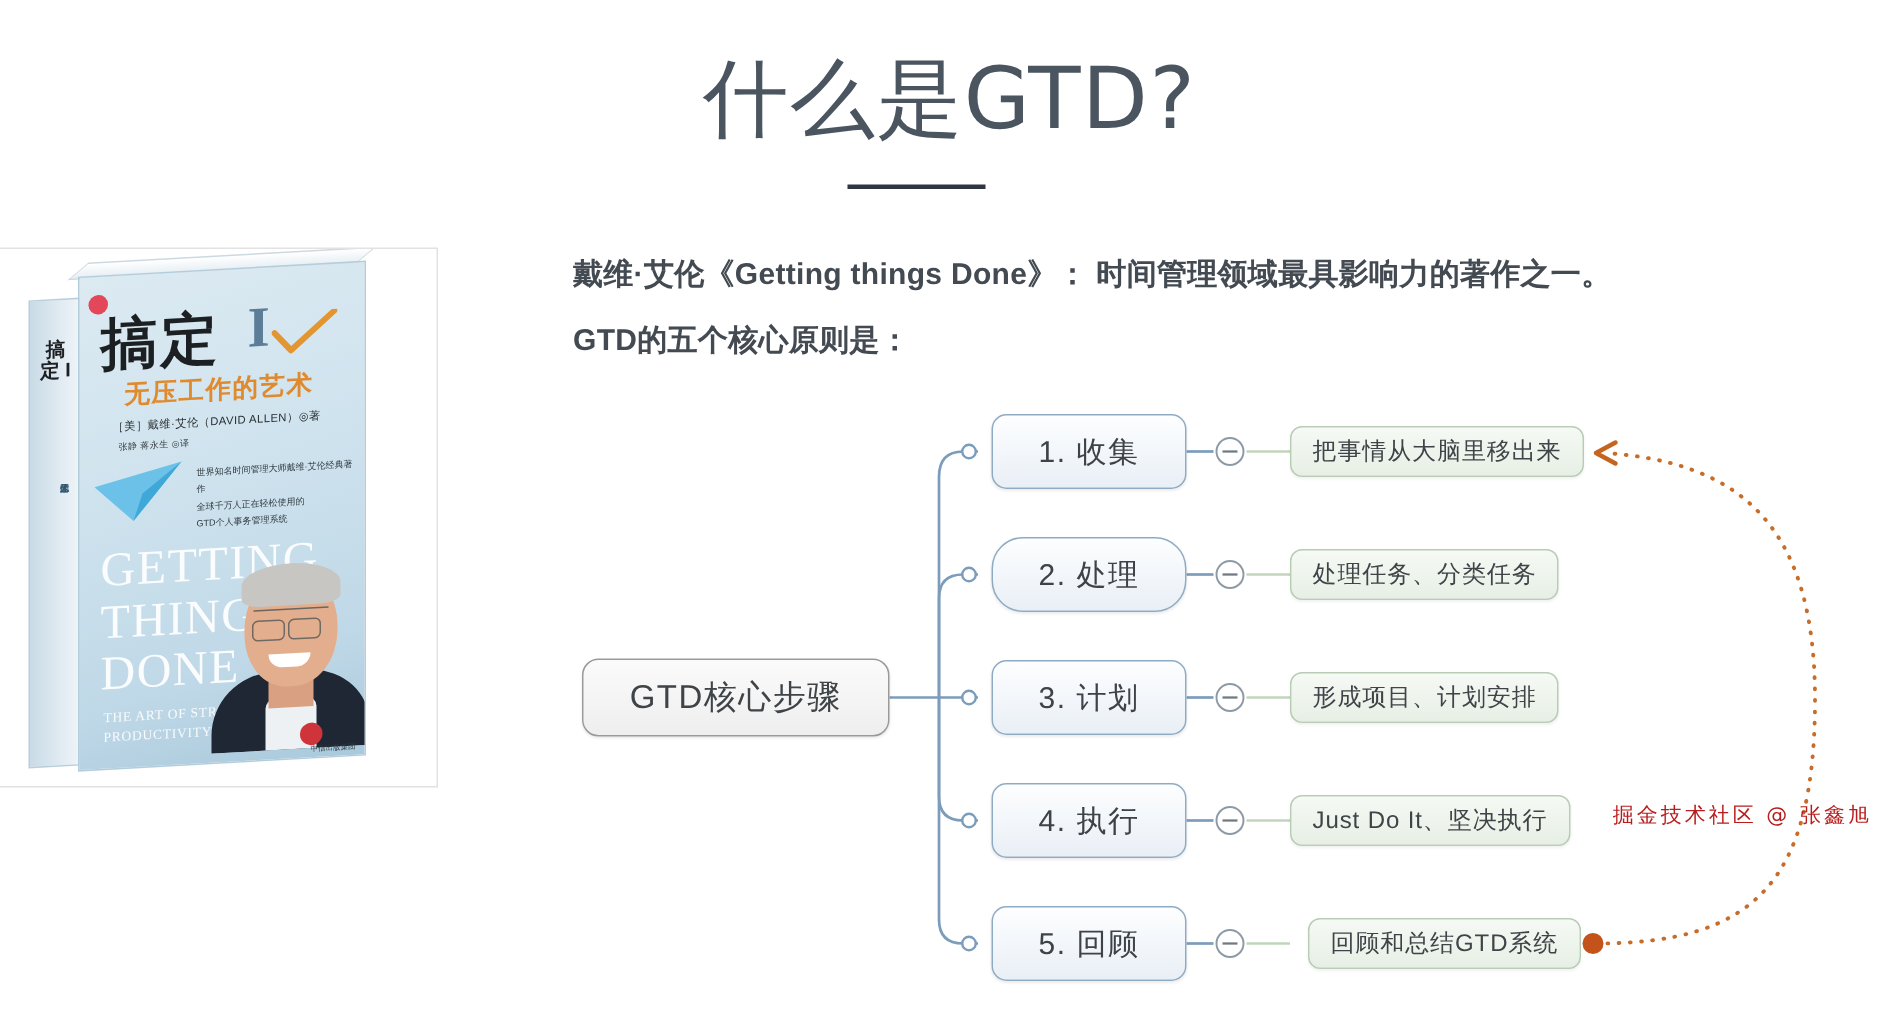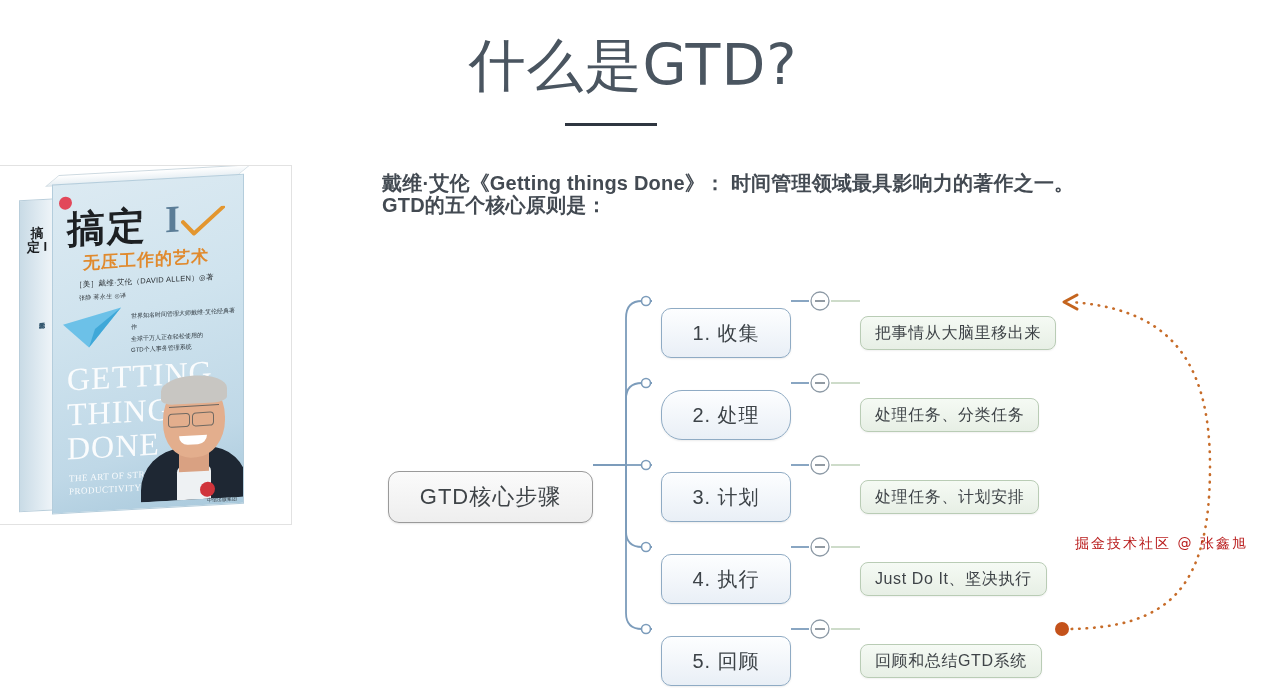--- a/index.html
+++ b/index.html
@@ -33,21 +33,21 @@
     position:absolute;left:382px;top:172px;width:860px;
   }
   .body-line{
     font-size:20px;
     font-weight:700;
     color:#434a52;
     letter-spacing:.2px;
     line-height:1.1;
     white-space:nowrap;
   }
-  .body-line.l1{}
+  .body-line.l1{margin-bottom:22px;}
 
   
   .book-frame{
     position:absolute;left:-10px;top:165px;width:300px;height:358px;
     border:1px solid #e2e2e2;
     background:#fff;
     overflow:hidden;
   }
   .book{
     position:absolute;left:28px;top:14px;width:225px;height:330px;
@@ -180,21 +180,20 @@
 
   
   .mindmap{position:absolute;left:380px;top:258px;width:886px;height:400px;}
   .mm-svg{position:absolute;left:0;top:0;}
 
   .node{
     position:absolute;
     box-sizing:border-box;
     display:flex;align-items:center;justify-content:center;
     white-space:nowrap;
-    margin-top:32px;
   }
   .node-root{
     left:8px;top:181px;width:205px;height:52px;
     border:1.6px solid #9a9a9a;border-radius:11px;
     background:linear-gradient(180deg,#fbfbfb,#eeeeee);
     font-size:22px;color:#3f4448;letter-spacing:1px;
     box-shadow:0 1px 2px rgba(0,0,0,.10);
   }
   .node-l1{
     width:130px;height:50px;
@@ -214,21 +213,21 @@
   .l1-1{left:281px;top:18px;}
   .l1-2{left:281px;top:100px;border-radius:21px;}
   .l1-3{left:281px;top:182px;}
   .l1-4{left:281px;top:264px;}
   .l1-5{left:281px;top:346px;}
 
   .l2-1{left:480px;top:26px;}
   .l2-2{left:480px;top:108px;}
   .l2-3{left:480px;top:190px;}
   .l2-4{left:480px;top:272px;}
-  .l2-5{left:480px;top:354px;}
+  .l2-5{left:492px;top:354px;}
 
   
   .watermark{
     position:absolute;right:18px;bottom:4px;
     font-size:14px;color:#b91c1c;letter-spacing:2px;
     font-family:"DejaVu Sans","Liberation Sans",sans-serif;
     white-space:nowrap;
   }
 </style>
 </head>
@@ -355,20 +354,20 @@
     <div class="node node-root">GTD核心步骤</div>
 
     <div class="node node-l1 l1-1">1. 收集</div>
     <div class="node node-l1 l1-2">2. 处理</div>
     <div class="node node-l1 l1-3">3. 计划</div>
     <div class="node node-l1 l1-4">4. 执行</div>
     <div class="node node-l1 l1-5">5. 回顾</div>
 
     <div class="node node-l2 l2-2">处理任务、分类任务</div>
     <div class="node node-l2 l2-1">把事情从大脑里移出来</div>
-    <div class="node node-l2 l2-3">处理任务、计划安排</div>
+    <div class="node node-l2 l2-3">形成项目、计划安排</div>
     <div class="node node-l2 l2-4">Just Do It、坚决执行</div>
     <div class="node node-l2 l2-5">回顾和总结GTD系统</div>
   </div>
 
   <div class="watermark">掘金技术社区 @ 张鑫旭</div>
 
 </div>
 
 </body></html>

